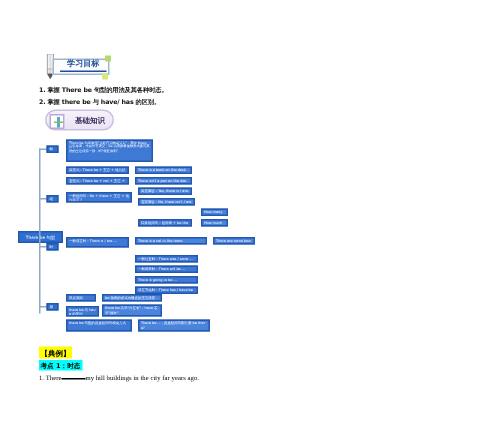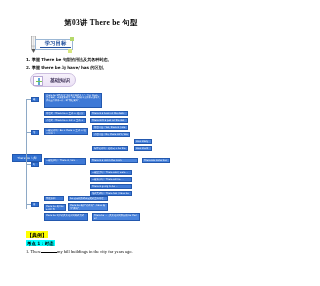--- a/index.html
+++ b/index.html
@@ -166,21 +166,20 @@
     display:inline-block;
     width:16px;
     border-bottom:0.5px solid #000;
   }
 </style>
 </head>
 <body>
 
 <div class="page">
 
-  <div class="doc-title">第03讲  There be 句型</div>
 
   <div class="goal-banner">
     <svg class="pencil" viewBox="0 0 10 34">
       <polygon points="1,0 9,0 9,26 5,33 1,26" fill="#e8e8e8" stroke="#7a7a7a" stroke-width="1"></polygon>
       <rect x="1" y="0" width="8" height="20" fill="#f2f2f2" stroke="#8a8a8a" stroke-width="0.8"></rect>
       <polygon points="1,26 9,26 5,33" fill="#555"></polygon>
       <line x1="5" y1="0" x2="5" y2="26" stroke="#aaa" stroke-width="0.6"></line>
     </svg>
     <div class="goal-box"></div>
     <div class="goal-text">学习目标</div>

